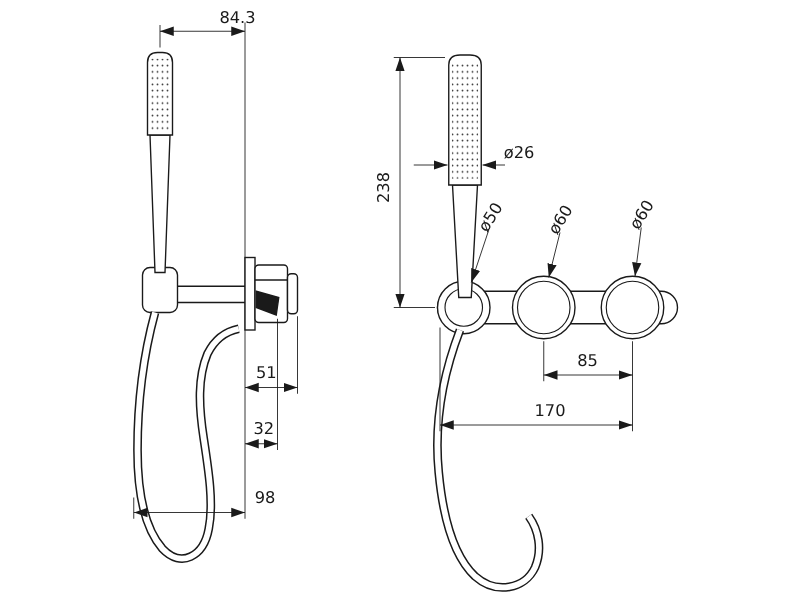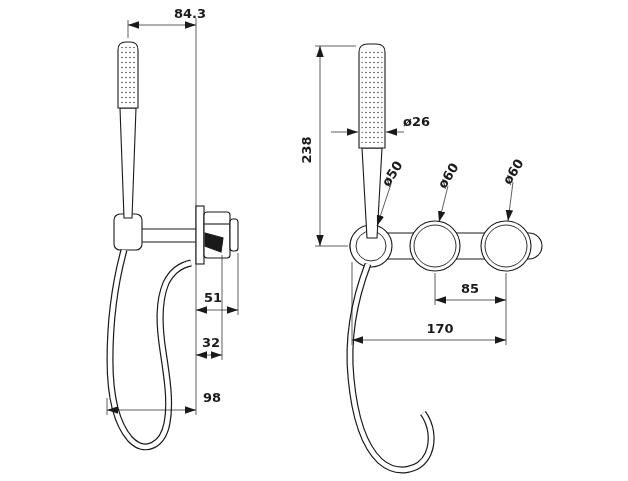--- a/index.html
+++ b/index.html
@@ -2,21 +2,20 @@
 <html><head>
 <meta charset="utf-8">
 <style>
   html, body { margin: 0; padding: 0; background: #ffffff; }
   .canvas {
     position: relative;
     width: 628px;
     height: 481px;
     background: #ffffff;
     font-family: "DejaVu Sans", sans-serif;
-    font-weight: bold;
   }
   svg { display: block; }
   svg text {
     font-family: "DejaVu Sans", sans-serif;
     font-size: 13px;
     fill: #1a1a1a;
     stroke: none;
   }
 </style>
 </head>

